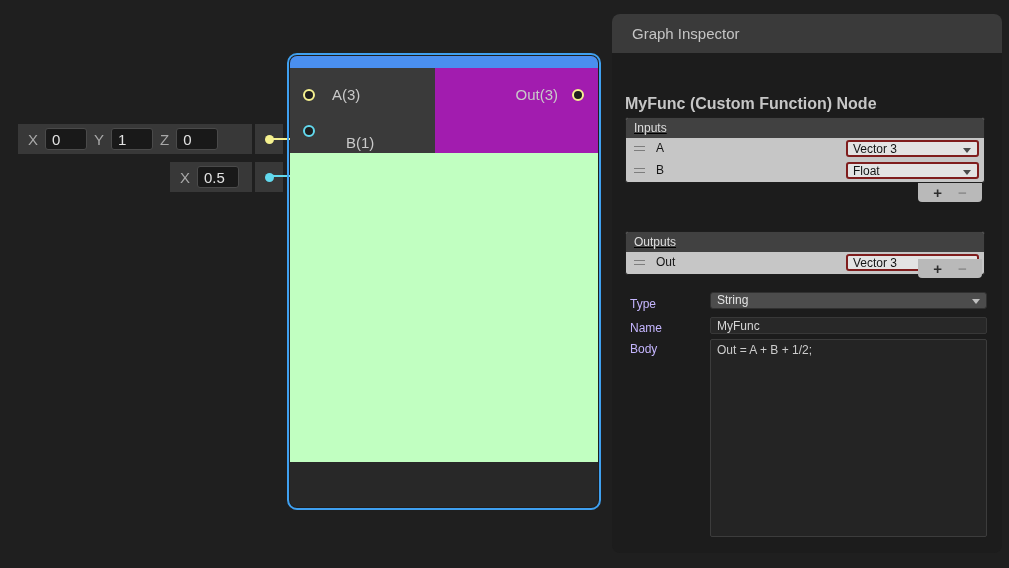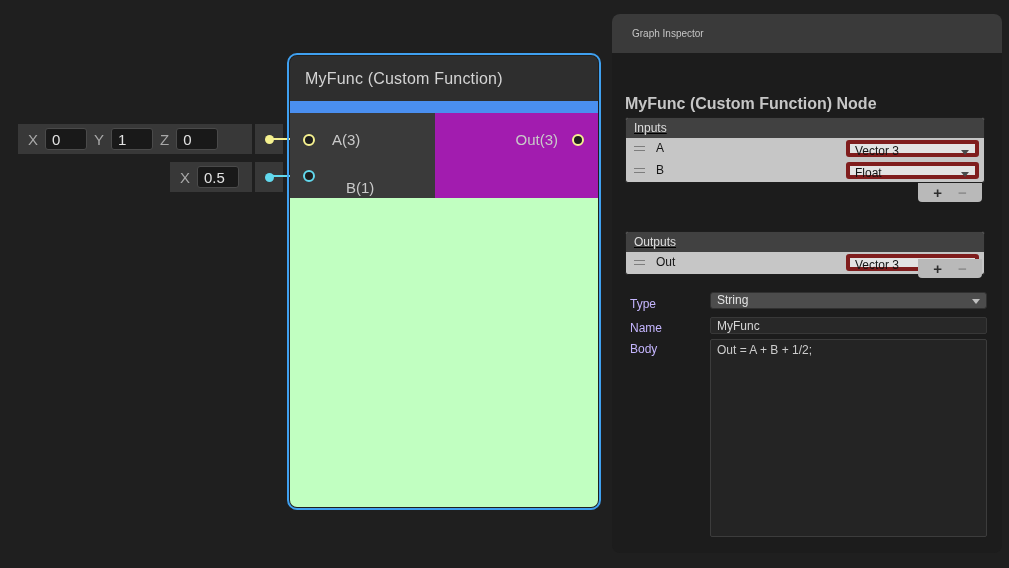--- a/index.html
+++ b/index.html
@@ -40,39 +40,39 @@
   .port-label { position:absolute; color:#c9c9c9; font-size:15px; height:18px; line-height:18px; }
   .plA { left:42px; top:18px; }
   .plB { left:56px; top:54px;margin-top:12px; }
   .plOut { right:40px; top:18px; }
   .preview { height:309px; }
 
   
   .panel { position:absolute; left:612px; top:14px; width:390px; height:539px;
            background:#1c1c1c; border-radius:8px; }
   .panel-header { height:39px; background:#3a3a3a; border-radius:8px 8px 0 0;
-                  color:#c5c5c5; font-size:10px; line-height:39px; padding-left:20px; }
+                  color:#c5c5c5; font-size:15px; line-height:39px; padding-left:20px; }
   .tabbar { height:20px; background:#191919; display:flex; }
   .tab { font-size:12px; color:#c4c4c4; text-align:center; line-height:18px; height:20px; }
   .tab-active { width:100px; background:#2a2a2a; border-top:2px solid #4589e2; color:#d2d2d2; }
   .tab-inactive { width:112px; line-height:20px; }
   .panel-heading { position:absolute; left:13px; top:81px; font-size:16px; font-weight:bold; color:#c6c6c6; }
 
   .listbox { position:absolute; left:13px; width:360px; background:#c6c6c6;
              border:1px solid #1e1e1e; border-radius:3px; overflow:hidden;text-decoration:underline; }
   .lb-inputs { top:103px; height:66px; }
   .lb-outputs { top:201px; height:44px;margin-top:16px; }
   .listbox-header { height:20px; background:#414141; color:#dfdfdf; font-size:12px;
                     line-height:20px; padding-left:8px; }
   .listrow { position:relative; height:22px; }
   .drag { position:absolute; left:8px; top:8px; width:11px; height:5px;
           border-top:1px solid #7d7d7d; border-bottom:1px solid #7d7d7d; }
   .rowname { position:absolute; left:30px; top:3px; font-size:12px; color:#161616; }
   .ddl { position:absolute; right:5px; top:2px; width:133px; height:17px; background:#e3e3e3;
-         border:4px solid #7f1d1d; border-radius:3px; font-size:12px; color:#141414;
+         border:2px solid #7f1d1d; border-radius:3px; font-size:12px; color:#141414;
          line-height:15px; padding-left:5px; }
   .ddl-arrow { position:absolute; right:6px; top:6px; width:0; height:0;
                border-left:4px solid transparent; border-right:4px solid transparent;
                border-top:5px solid #4a4a4a; }
   .list-footer { position:absolute; width:64px; height:19px; background:#b9b9b9;
                  border-radius:0 0 4px 4px; display:flex; justify-content:center;
                  align-items:center; gap:16px; }
   .lf-inputs { left:306px; top:169px; }
   .lf-outputs { left:306px; top:245px; }
   .btn-add { color:#2e2e2e; font-size:15px; font-weight:bold; line-height:17px; cursor:default; }
@@ -114,21 +114,20 @@
   </div>
   <div class="dotbox db2">
     <span class="dot" style="background: rgb(98, 217, 238);"></span>
   </div>
 
   <div class="wire wire1" style="background: rgb(245, 241, 143);"></div>
   <div class="wire wire2" style="background: rgb(98, 217, 238);"></div>
 
   <div class="node" style="border-color: rgb(63, 160, 240);">
     <div class="node-body">
-      <div class="node-title">MyFunc (Custom Function)</div>
       <div class="node-bar" style="background: rgb(74, 143, 240);"></div>
       <div class="ports">
         <div class="ports-left"></div>
         <span class="ring ringA" style="border-color: rgb(245, 241, 143);"></span>
         <span class="port-label plA">A(3)</span>
         <span class="ring ringB" style="border-color: rgb(98, 217, 238);"></span>
         <span class="port-label plB">B(1)</span>
         <span class="ring ringOut" style="border-color: rgb(245, 241, 143);"></span>
         <span class="port-label plOut">Out(3)</span>
       </div>

